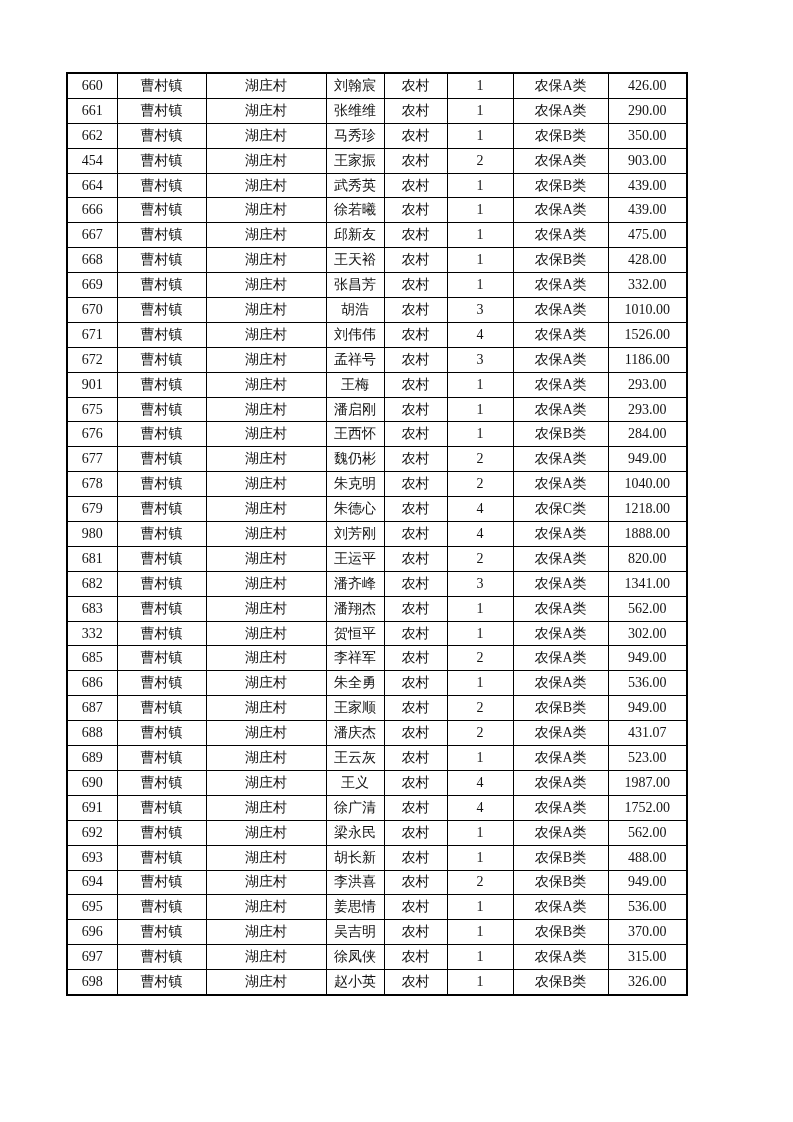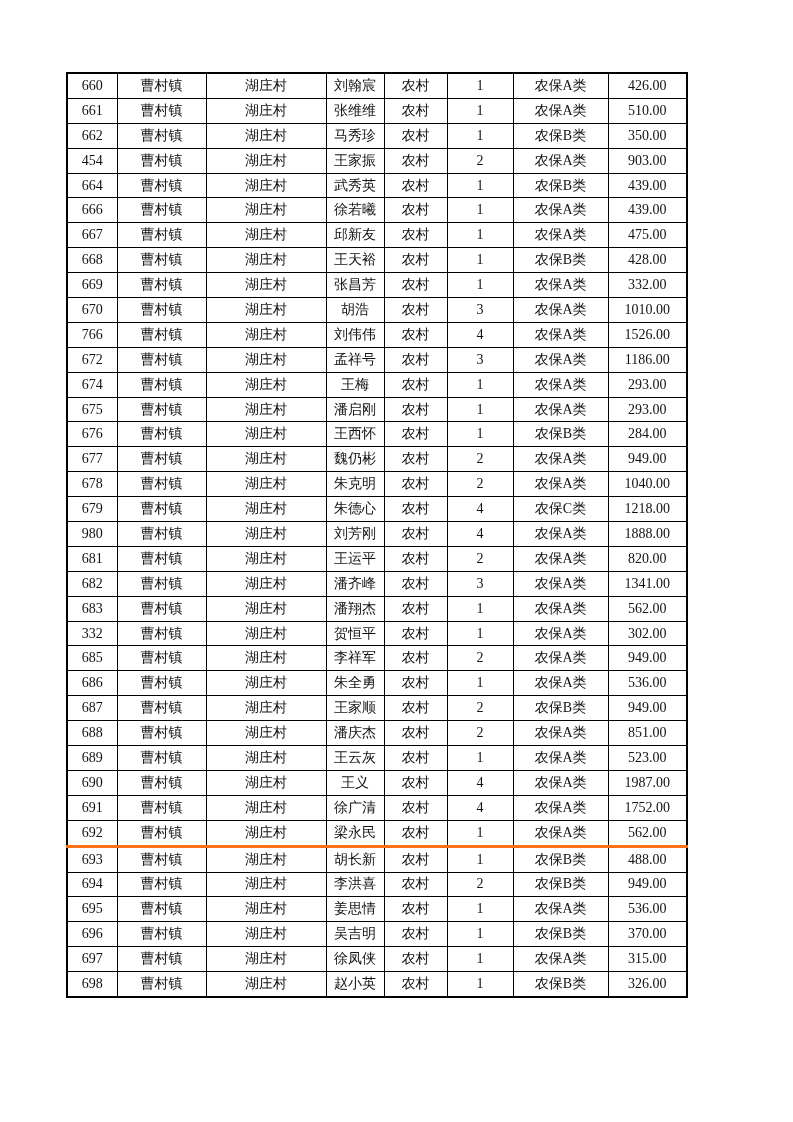--- a/index.html
+++ b/index.html
@@ -35,21 +35,21 @@
     text-align: center;
     vertical-align: middle;
     font-size: 14px;
     height: 23.9px;
     padding: 0;
     line-height: 1;
     white-space: nowrap;
     overflow: hidden;
   }
   table.subsidy-table tr.page-break td {
-    border-top: 3px solid #f97316;
+    border-top: 1px solid #f97316;
   }
 </style>
 </head>
 <body>
 
 <div class="page">
   <table class="subsidy-table">
     <colgroup>
       <col style="width:50px">
       <col style="width:89px">
@@ -72,21 +72,21 @@
           <td>426.00</td>
         </tr>
         <tr>
           <td>661</td>
           <td>曹村镇</td>
           <td>湖庄村</td>
           <td>张维维</td>
           <td>农村</td>
           <td>1</td>
           <td>农保A类</td>
-          <td>510.00</td>
+          <td>290.00</td>
         </tr>
         <tr>
           <td>662</td>
           <td>曹村镇</td>
           <td>湖庄村</td>
           <td>马秀珍</td>
           <td>农村</td>
           <td>1</td>
           <td>农保B类</td>
           <td>350.00</td>
@@ -155,41 +155,41 @@
           <td>670</td>
           <td>曹村镇</td>
           <td>湖庄村</td>
           <td>胡浩</td>
           <td>农村</td>
           <td>3</td>
           <td>农保A类</td>
           <td>1010.00</td>
         </tr>
         <tr>
-          <td>766</td>
+          <td>671</td>
           <td>曹村镇</td>
           <td>湖庄村</td>
           <td>刘伟伟</td>
           <td>农村</td>
           <td>4</td>
           <td>农保A类</td>
           <td>1526.00</td>
         </tr>
         <tr>
           <td>672</td>
           <td>曹村镇</td>
           <td>湖庄村</td>
           <td>孟祥号</td>
           <td>农村</td>
           <td>3</td>
           <td>农保A类</td>
           <td>1186.00</td>
         </tr>
         <tr>
-          <td>674</td>
+          <td>901</td>
           <td>曹村镇</td>
           <td>湖庄村</td>
           <td>王梅</td>
           <td>农村</td>
           <td>1</td>
           <td>农保A类</td>
           <td>293.00</td>
         </tr>
         <tr>
           <td>675</td>
@@ -322,21 +322,21 @@
           <td>949.00</td>
         </tr>
         <tr>
           <td>688</td>
           <td>曹村镇</td>
           <td>湖庄村</td>
           <td>潘庆杰</td>
           <td>农村</td>
           <td>2</td>
           <td>农保A类</td>
-          <td>851.00</td>
+          <td>431.07</td>
         </tr>
         <tr>
           <td>689</td>
           <td>曹村镇</td>
           <td>湖庄村</td>
           <td>王云灰</td>
           <td>农村</td>
           <td>1</td>
           <td>农保A类</td>
           <td>523.00</td>

